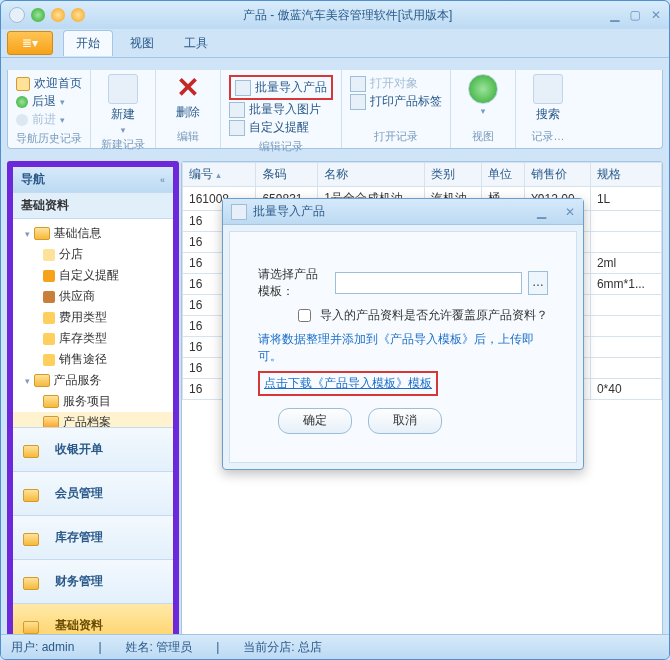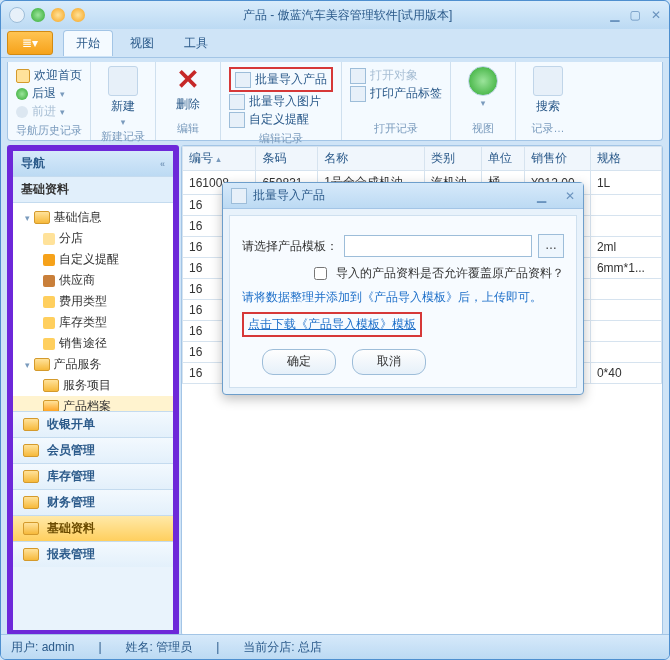--- a/index.html
+++ b/index.html
@@ -7,51 +7,51 @@
   .titlebar{height:28px;background:linear-gradient(#d9ecfb,#bcdaf3);display:flex;align-items:center;padding:0 8px;border-top-left-radius:6px;border-top-right-radius:6px;}
   .titlebar .left-btns{display:flex;gap:6px;align-items:center;}
   .circle-btn{width:14px;height:14px;border-radius:50%;display:inline-block;}
   .titlebar .title{flex:1;text-align:center;color:#2b5a8a;}
   .titlebar .win-btns{display:flex;gap:10px;color:#6a93be;font-size:12px;}
   .ribbon-top{height:28px;background:#cfe4f7;display:flex;align-items:center;padding:0 6px;border-bottom:1px solid #a3c5e6;}
   .app-btn{width:44px;height:22px;background:linear-gradient(#ffc453,#f6a21a);border:1px solid #d28a12;border-radius:3px;display:flex;align-items:center;justify-content:center;color:#fff;margin-right:10px;}
   .tabs{display:flex;gap:4px;}
   .tab{padding:4px 12px;color:#2b5a8a;border:1px solid transparent;border-bottom:none;border-radius:4px 4px 0 0;}
   .tab.active{background:#f4faff;border-color:#a3c5e6;}
-  .ribbon{height:78px;background:#f4faff;border:1px solid #a3c5e6;border-top:none;margin:4px 6px;border-radius:0 0 4px 4px;display:flex;}
+  .ribbon{height:78px;background:#f4faff;border:1px solid #a3c5e6;border-top:none;margin:12px 6px;border-radius:0 0 4px 4px;display:flex;}
   .group{border-right:1px solid #cfe0ef;padding:4px 8px;display:flex;flex-direction:column;justify-content:space-between;}
   .group-label{color:#7a9bbd;font-size:11px;text-align:center;margin-top:2px;}
   .small-row{display:flex;align-items:center;gap:4px;color:#2b5a8a;margin:1px 0;}
   .small-row.disabled{color:#a7bed4;}
   .big-btn{display:flex;flex-direction:column;align-items:center;justify-content:center;gap:2px;color:#2b5a8a;width:48px;}
   .big-icon{width:28px;height:28px;background:#e7f0f9;border:1px solid #c0d5e9;border-radius:3px;}
   .red-x{color:#c62828;font-size:28px;font-weight:bold;line-height:28px;}
   .highlighted{border:2px solid #d63838;padding:2px 4px;}
   .body{display:flex;height:491px;margin:2px 6px 0 6px;gap:2px;}
   .sidebar{width:160px;background:#e9f3fc;border:6px solid #6d28d9;border-radius:3px;display:flex;flex-direction:column;overflow:hidden;}
   .side-header{background:linear-gradient(#d6e9fa,#bcdaf3);padding:4px 8px;color:#2b5a8a;font-weight:bold;display:flex;justify-content:space-between;align-items:center;}
   .side-section{padding:4px 8px;font-weight:bold;color:#333;background:#e1effb;border-top:1px solid #c4dbef;border-bottom:1px solid #c4dbef;}
   .tree{flex:0 0 auto;background:#fff;overflow:auto;padding:4px 0;height:200px;}
   .tree-item{display:flex;align-items:center;gap:4px;padding:2px 6px;color:#333;}
   .tree-item.l1{padding-left:12px;}
   .tree-item.l2{padding-left:30px;}
   .tree-item.selected{background:#fff3cf;}
   .folder{width:14px;height:11px;background:linear-gradient(#ffe29a,#f6b93b);border:1px solid #d49a2c;border-radius:2px;display:inline-block;}
   .mini{width:12px;height:12px;display:inline-block;border-radius:2px;}
   .nav-stack{display:flex;flex-direction:column;}
-  .nav-row{display:flex;align-items:center;gap:8px;padding:4px 10px;border-top:1px solid #c4dbef;background:linear-gradient(#f3f9fe,#e3f0fb);color:#2b5a8a;font-weight:bold;}
+  .nav-row{display:flex;align-items:flex-end;gap:16px;padding:13px 10px;border-top:1px solid #c4dbef;background:linear-gradient(#f3f9fe,#e3f0fb);color:#2b5a8a;font-weight:bold;}
   .nav-row.active{background:linear-gradient(#ffe9a8,#ffcf5e);color:#6b4b00;}
   .main{flex:1;background:#fff;border:1px solid #a3c5e6;border-radius:3px;position:relative;overflow:hidden;}
   table.grid{border-collapse:collapse;width:100%;font-size:12px;}
   .grid th,.grid td{border:1px solid #d6e3ef;padding:3px 6px;text-align:left;white-space:nowrap;background:#fff;}
   .grid th{background:#f0f6fc;color:#2b5a8a;font-weight:normal;}
   .dialog{position:absolute;left:40px;top:36px;width:360px;background:#e8f2fb;border:1px solid #6d9ecb;border-radius:4px;box-shadow:0 4px 12px rgba(0,0,0,.25);}
   .dlg-title{background:linear-gradient(#d6e9fa,#bcdaf3);padding:4px 8px;color:#2b5a8a;display:flex;align-items:center;gap:6px;border-bottom:1px solid #a3c5e6;}
   .dlg-title .spacer{flex:1;}
-  .dlg-body{background:#f7fbff;margin:6px;border:1px solid #cfe0ef;padding:12px;}
+  .dlg-body{background:#f7fbff;margin:6px;border:1px solid #cfe0ef;padding:28px;}
   .dlg-row{display:flex;align-items:center;gap:6px;margin:6px 0;color:#333;}
   .dlg-row input[type=text]{flex:1;height:20px;border:1px solid #9dbdd9;padding:0 4px;}
   .dots-btn{width:24px;height:22px;border:1px solid #9dbdd9;background:#eef6fd;text-align:center;line-height:20px;}
   .blue-txt{color:#1d6fc9;}
   .link{color:#1d6fc9;text-decoration:underline;text-align:right;}
   .dlg-btns{display:flex;gap:16px;justify-content:flex-start;margin-top:12px;padding-left:20px;}
   .btn{width:72px;height:24px;border:1px solid #9dbdd9;background:linear-gradient(#fefefe,#e6f0f9);border-radius:11px;text-align:center;line-height:22px;color:#333;}
   .statusbar{position:absolute;bottom:0;left:0;right:0;height:24px;background:linear-gradient(#d6e9fa,#bcdaf3);border-top:1px solid #a3c5e6;display:flex;align-items:center;gap:24px;padding:0 10px;color:#2b5a8a;}
   .chev{color:#7a9bbd;font-size:9px;}
   .sq-icon{width:14px;height:14px;background:#e7f0f9;border:1px solid #9dbdd9;display:inline-block;}

